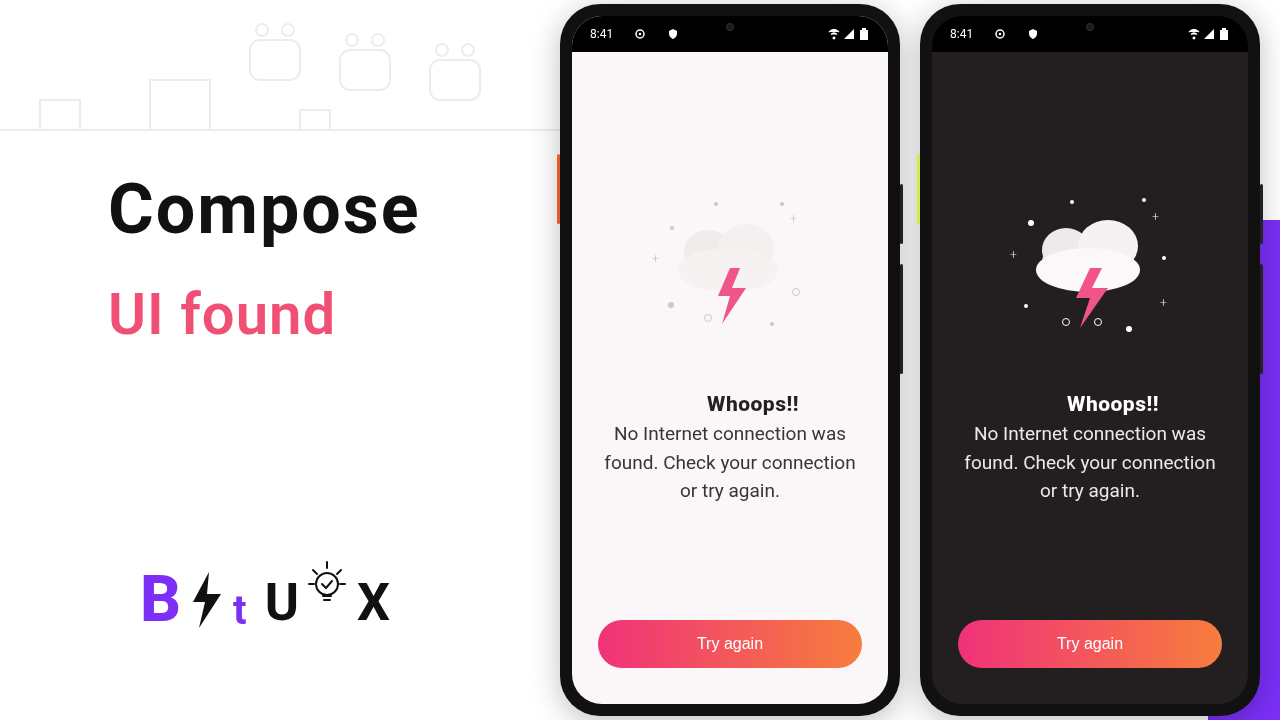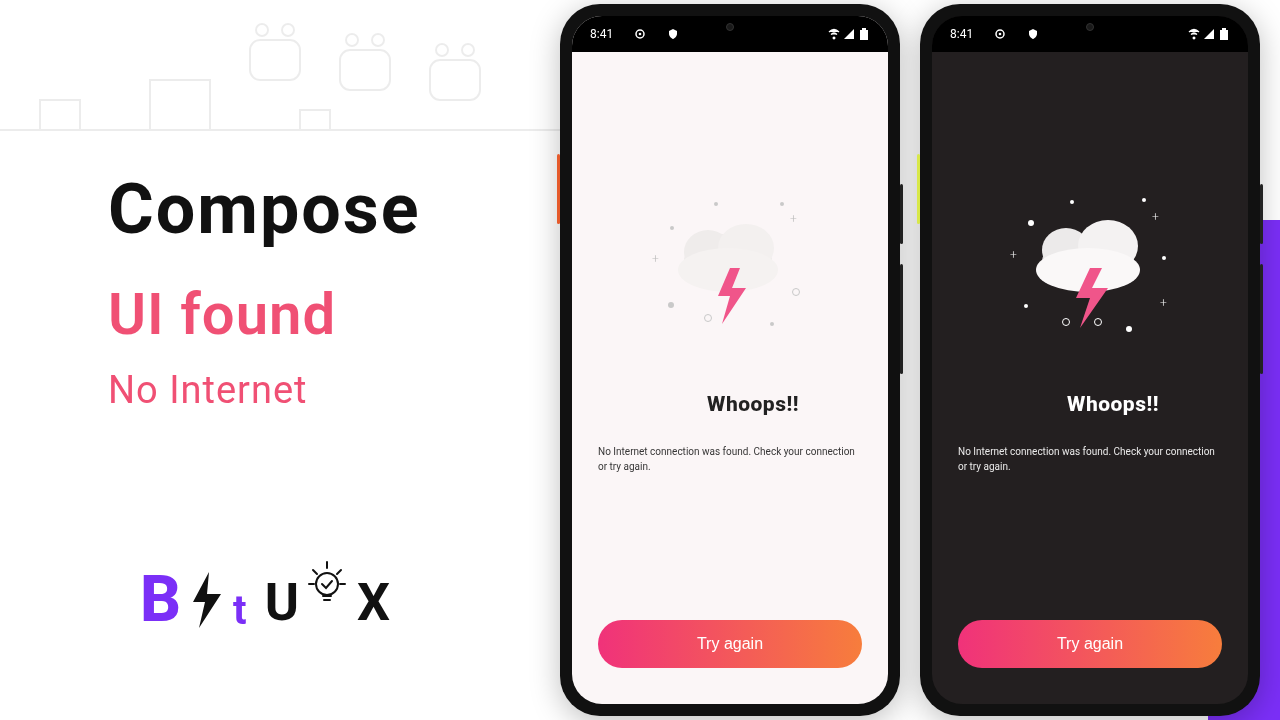--- a/index.html
+++ b/index.html
@@ -66,21 +66,21 @@
   }
   .statusbar .notch .dot { width:8px; height:8px; border-radius:50%; background:#1a1a1a; border:1px solid #333;}
   .status-left { display:flex; align-items:center; gap:21px;}
   .status-right{ display:flex; align-items:center; gap:3px;}
   .s-icon { width:12px; height:12px; }
 
   
   .content { position:absolute; top:36px; left:0; right:0; bottom:0; display:flex; flex-direction:column; align-items:center; padding:0 26px 36px;}
   .illus { flex:0 0 auto; margin-top:140px; position:relative; width:160px; height:160px;}
   .whoops { font-size:21px; font-weight:800; letter-spacing:0.5px; margin-top:40px;margin-left:46px;}
-  .desc   { font-size:10px; margin-top:28px; line-height:1.5; opacity:0.9;}
+  .desc   { font-size:19px; text-align:center; margin-top:4px; line-height:1.5; opacity:0.9;}
   .btn {
     margin-top:auto; width:100%; height:48px; border:none; border-radius:28px; cursor:pointer;
     background: linear-gradient(90deg,#f0327a 0%,#f77d3c 100%); color:#fff; font-size:16px; font-weight:500;
   }
 
   
   .sparkle { position:absolute; width:4px; height:4px; border-radius:50%; }
   .screen.light .sparkle { background:#c9c9c9;}
   .screen.dark  .sparkle { background:#fff;}
   .plus { position:absolute; font-size:12px; font-weight:300;}
@@ -116,21 +116,20 @@
       </g>
     </g>
   </svg>
 </div>
 
 <div class="purple-block"></div>
 
 <div class="left-col">
   <div class="title-1">Compose</div>
   <div class="title-2">UI found</div>
-  <div class="title-3">No Internet</div>
 </div>
 
 <div class="logo-wrap">
   <span class="logo-b">B</span>
   <svg class="logo-bolt" viewBox="0 0 40 56">
     <path d="M22 0 L6 30 H18 L12 56 L34 22 H20 Z" fill="#111"></path>
   </svg>
   <span class="logo-t">t</span>
   <span class="logo-u">U</span>
   <svg class="logo-bulb" viewBox="0 0 44 52">

